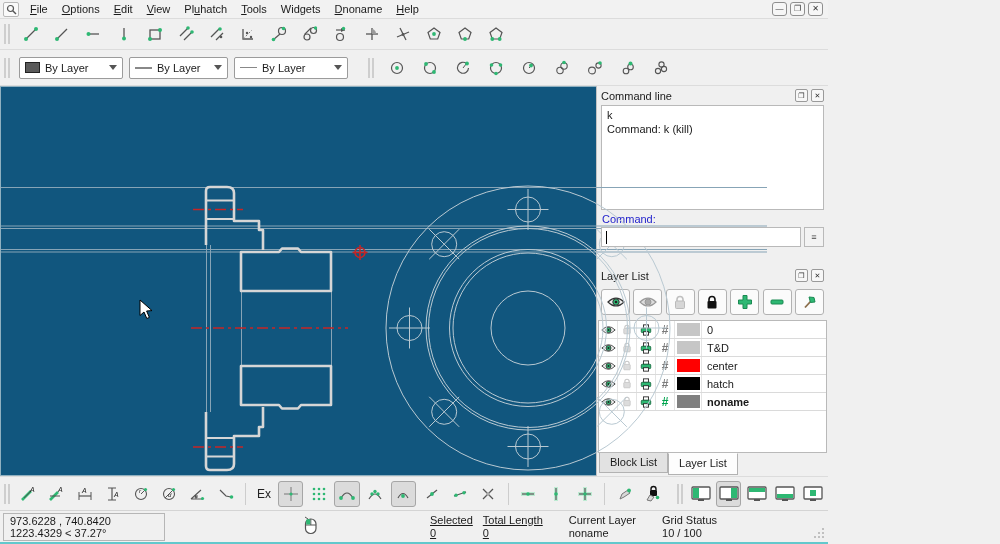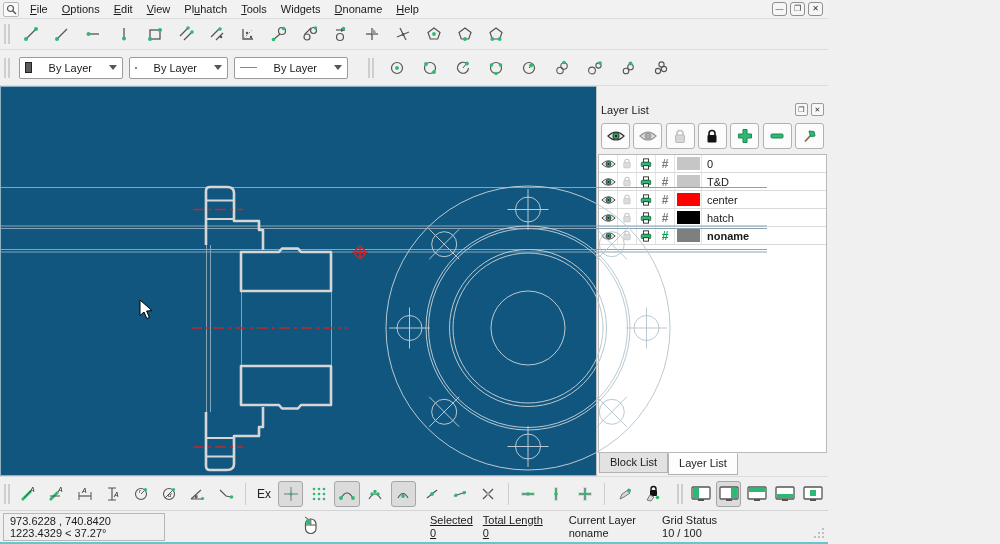--- a/index.html
+++ b/index.html
@@ -28,21 +28,21 @@
     border-bottom:1px solid #dcdcdc; }
   .tb1 { height:31px; padding:0 2px; gap:4px; }
   .tb2 { height:36px; padding:0 2px; gap:6px; }
   .grip { width:7px; height:20px; margin:0 2px;
     background:repeating-linear-gradient(90deg,#c6c6c6 0 2px,transparent 2px 4px);
     background-size:4px 100%; opacity:.8; }
   .tbtn { width:27px; height:26px; display:flex; align-items:center; justify-content:center;
     border:1px solid transparent; border-radius:3px; }
   .tbtn.pressed { background:#dbdbdb; border-color:#a6a6a6; }
   .tbtn svg { display:block; }
-  .combo { display:flex; align-items:center; gap:17px; height:22px; background:#fff;
+  .combo { display:flex; align-items:center; gap:5px; height:22px; background:#fff;
     border:1px solid #9b9b9b; border-radius:2px; padding:0 5px; }
   .combo .arrow { margin-left:auto; width:0; height:0; border-left:4px solid transparent;
     border-right:4px solid transparent; border-top:5px solid #555; }
   .combo-swatch { width:15px; height:11px; background:#5a5a5a; border:1px solid #222; }
   .combo-line { width:17px; height:0; border-top:2px solid #888; }
   .combo-line.thin { border-top:1px solid #888; }
   .combo-label { white-space:nowrap; }
   .c1 { width:104px; } .c2 { width:99px; } .c3 { width:114px; }
 
   
@@ -427,20 +427,40 @@
         </g>
 
         <g transform="translate(139,213)">
           <path d="M0 0 L0 15.5 L4 12 L6.8 18.5 L9.4 17.4 L6.6 11 L12 10.6 Z" fill="#fff" stroke="#000" stroke-width="1"></path>
         </g>
       </svg>
     </div>
 
     <div class="docks">
 
+      <div class="cmd-dock">
+        <div class="dock-title">
+          <span>Command line</span>
+          <span class="dock-title-btns">
+            <span class="mini-btn">❐</span>
+            <span class="mini-btn">✕</span>
+          </span>
+        </div>
+        <div class="cmd-history">
+          <div>k</div>
+          <div>Command: k (kill)</div>
+        </div>
+        <div class="cmd-prompt">Command:</div>
+        <div class="cmd-row">
+          <div class="cmd-input">
+              <span class="caret"></span>
+            </div>
+          <div class="cmd-menu-btn">≡</div>
+        </div>
+      </div>
 
       <div class="layer-dock">
         <div class="dock-title">
           <span>Layer List</span>
           <span class="dock-title-btns">
             <span class="mini-btn">❐</span>
             <span class="mini-btn">✕</span>
           </span>
         </div>
         <div class="layer-btns">

